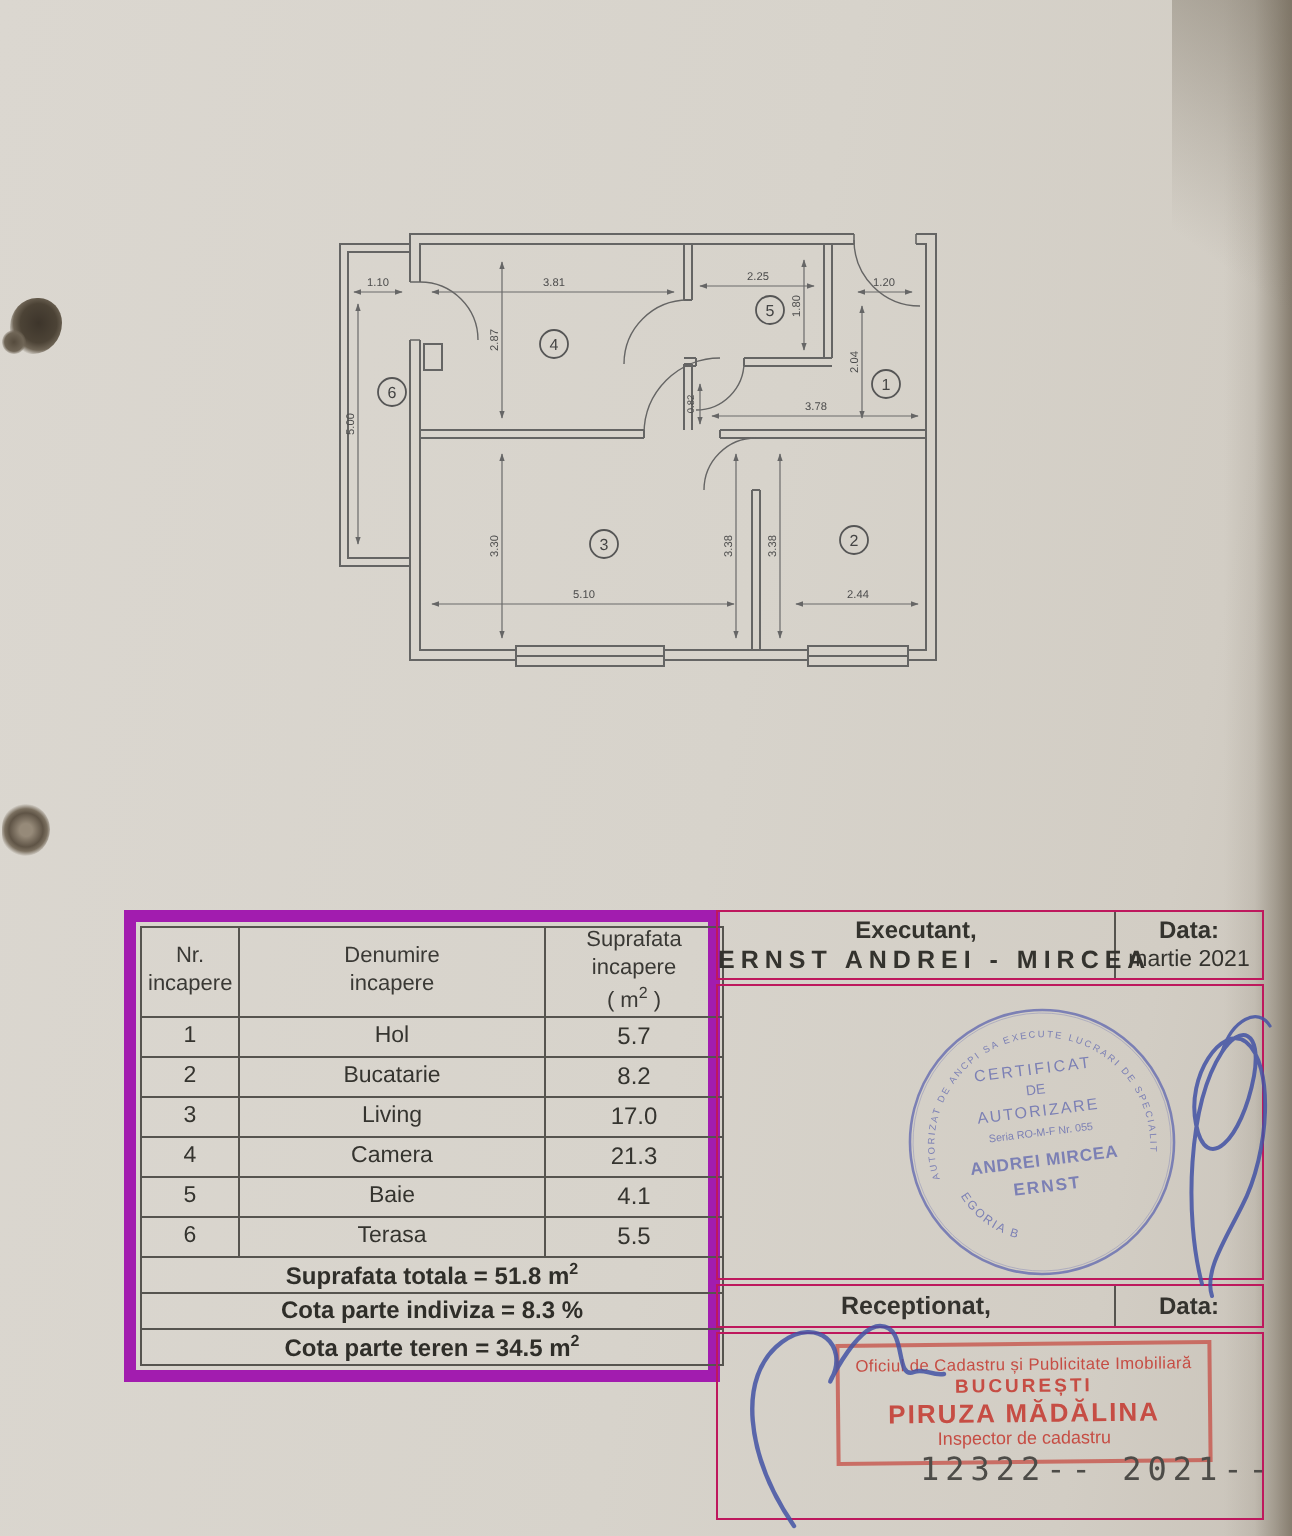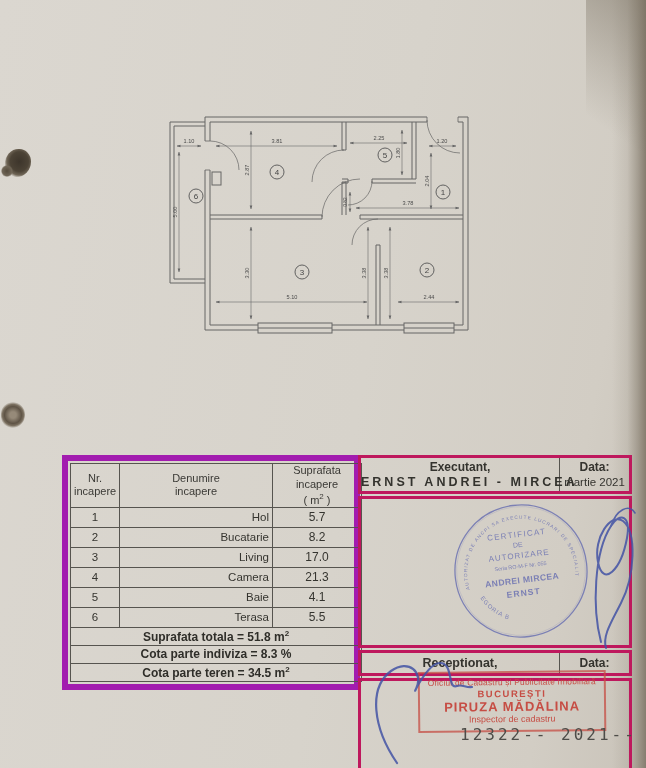--- a/index.html
+++ b/index.html
@@ -38,30 +38,30 @@
   }
 
   
   .tbl-wrap{
     position:absolute;left:62px;top:455px;width:282px;z-index:3;
     border:6px solid #a21caf;padding:2px;
   }
   table.areas{border-collapse:collapse;width:100%;table-layout:fixed;color:#35342f;}
   table.areas td{border:1px solid #56544f;padding:0 3px;overflow:hidden;}
   td.c-nr{width:42px;text-align:center;font-size:11.5px;}
-  td.c-name{width:146px;text-align:right;font-size:11.5px;padding-left:9px;}
+  td.c-name{width:146px;text-align:center;font-size:11.5px;padding-left:9px;}
   td.c-area{width:82px;text-align:center;font-size:12px;margin-top:38px;}
   tr.hdr td{text-align:center;font-size:11px;line-height:1.25;height:40px;color:#3a3935;}
   tr.data td{height:19px;}
   tr.merged td{height:17px;text-align:center;font-weight:bold;font-size:12px;color:#2f2e29;}
   sup{font-size:8px;}
 
   
   .exec{position:absolute;left:358px;top:455px;width:274px;z-index:3;color:#34332e;}
-  .pbox{border:3px solid #be185d;background:transparent;}
+  .pbox{border:1px solid #be185d;background:transparent;}
   .row2{display:grid;grid-template-columns:199px 1fr;}
   .cell{border-right:1px solid #56544f;text-align:center;}
   .cell:last-child{border-right:none;}
   .exec-label{font-weight:bold;font-size:12px;padding-top:2px;}
   .exec-name{font-weight:bold;font-size:12.5px;letter-spacing:3px;padding:1px 0 2px 0;white-space:nowrap;}
   .data-label{font-weight:bold;font-size:12px;padding-top:2px;}
   .data-value{font-size:11.5px;padding:2px 0 3px 0;}
   .stamp-box{height:146px;margin-top:2px;}
   .recv-row{margin-top:2px;}
   .recv-label{font-weight:bold;font-size:12.5px;padding:3px 0;}

